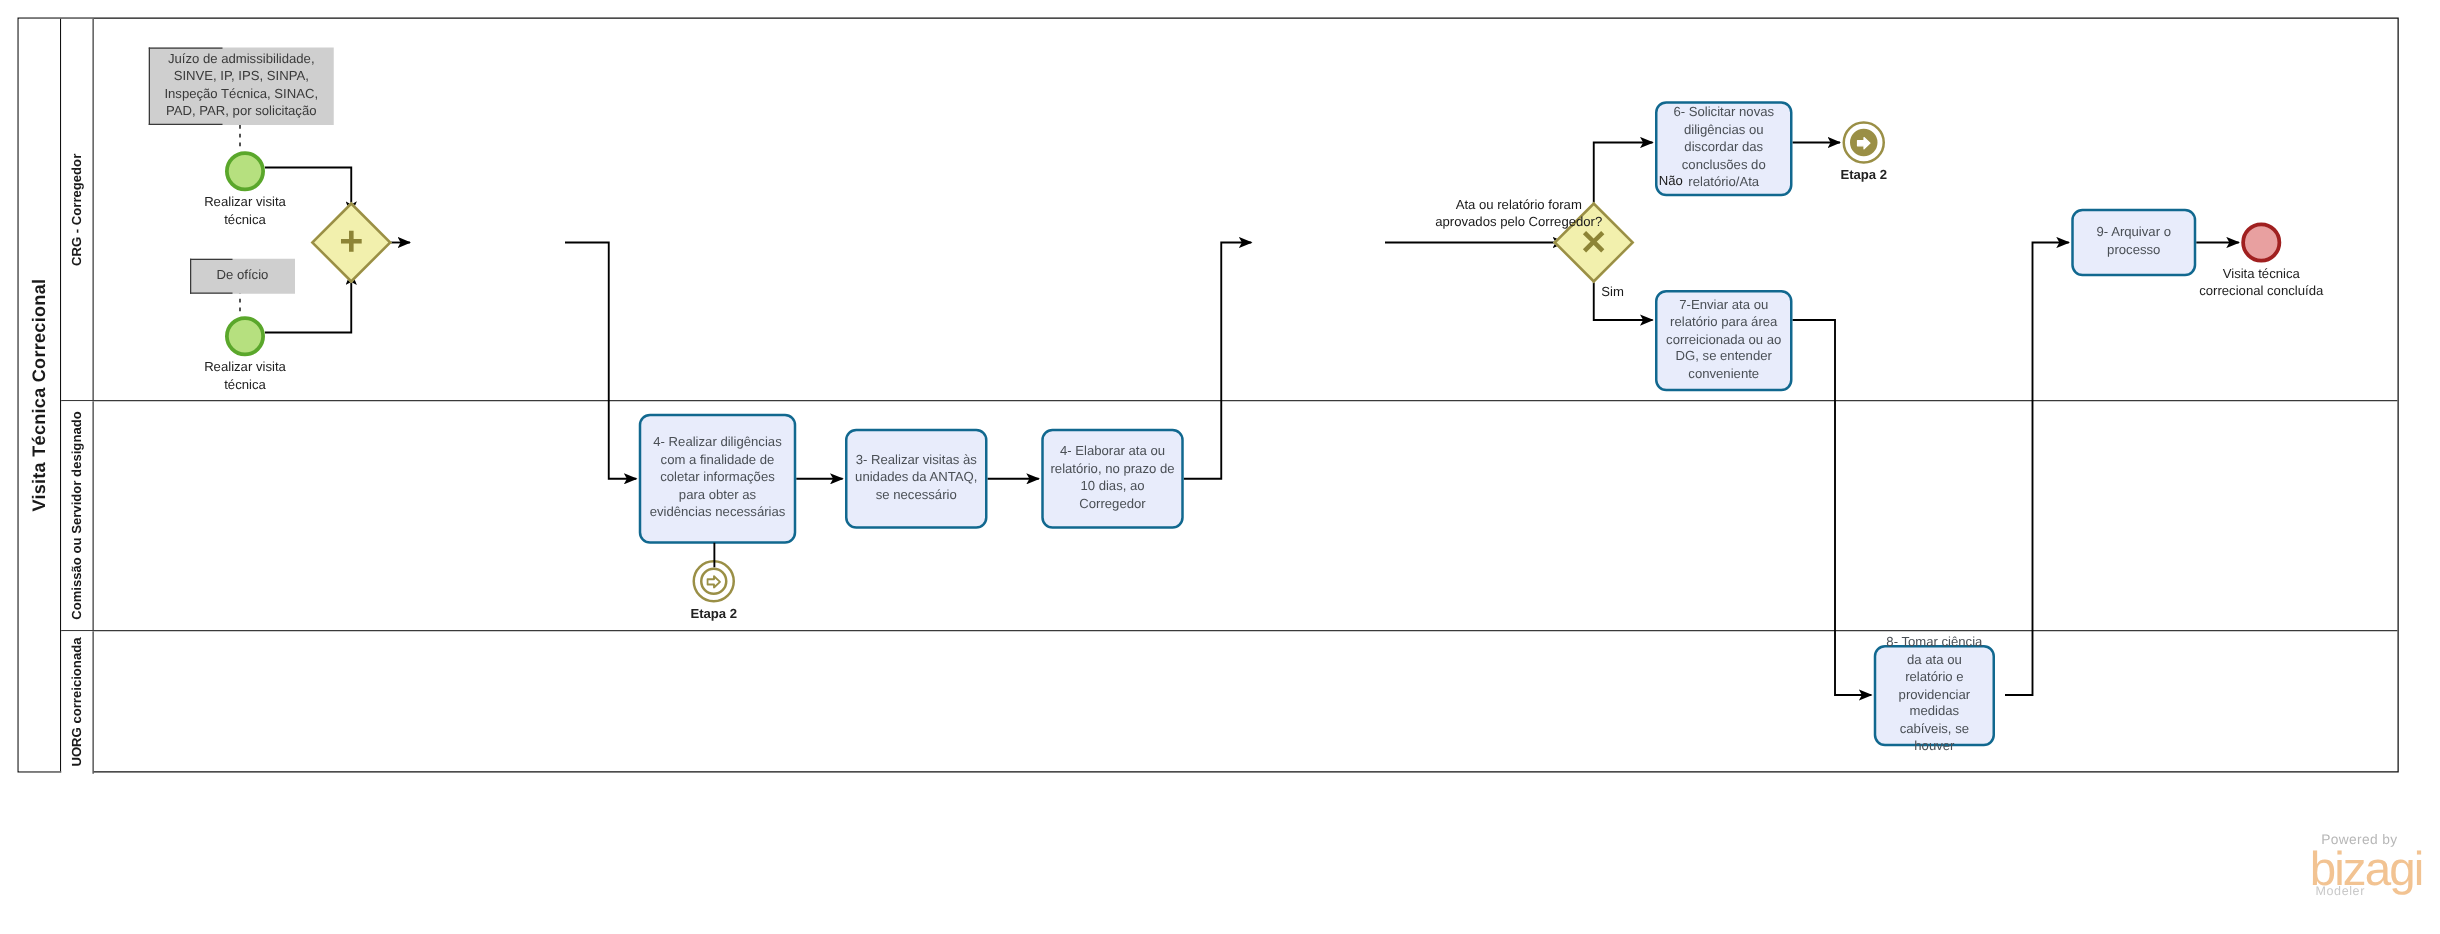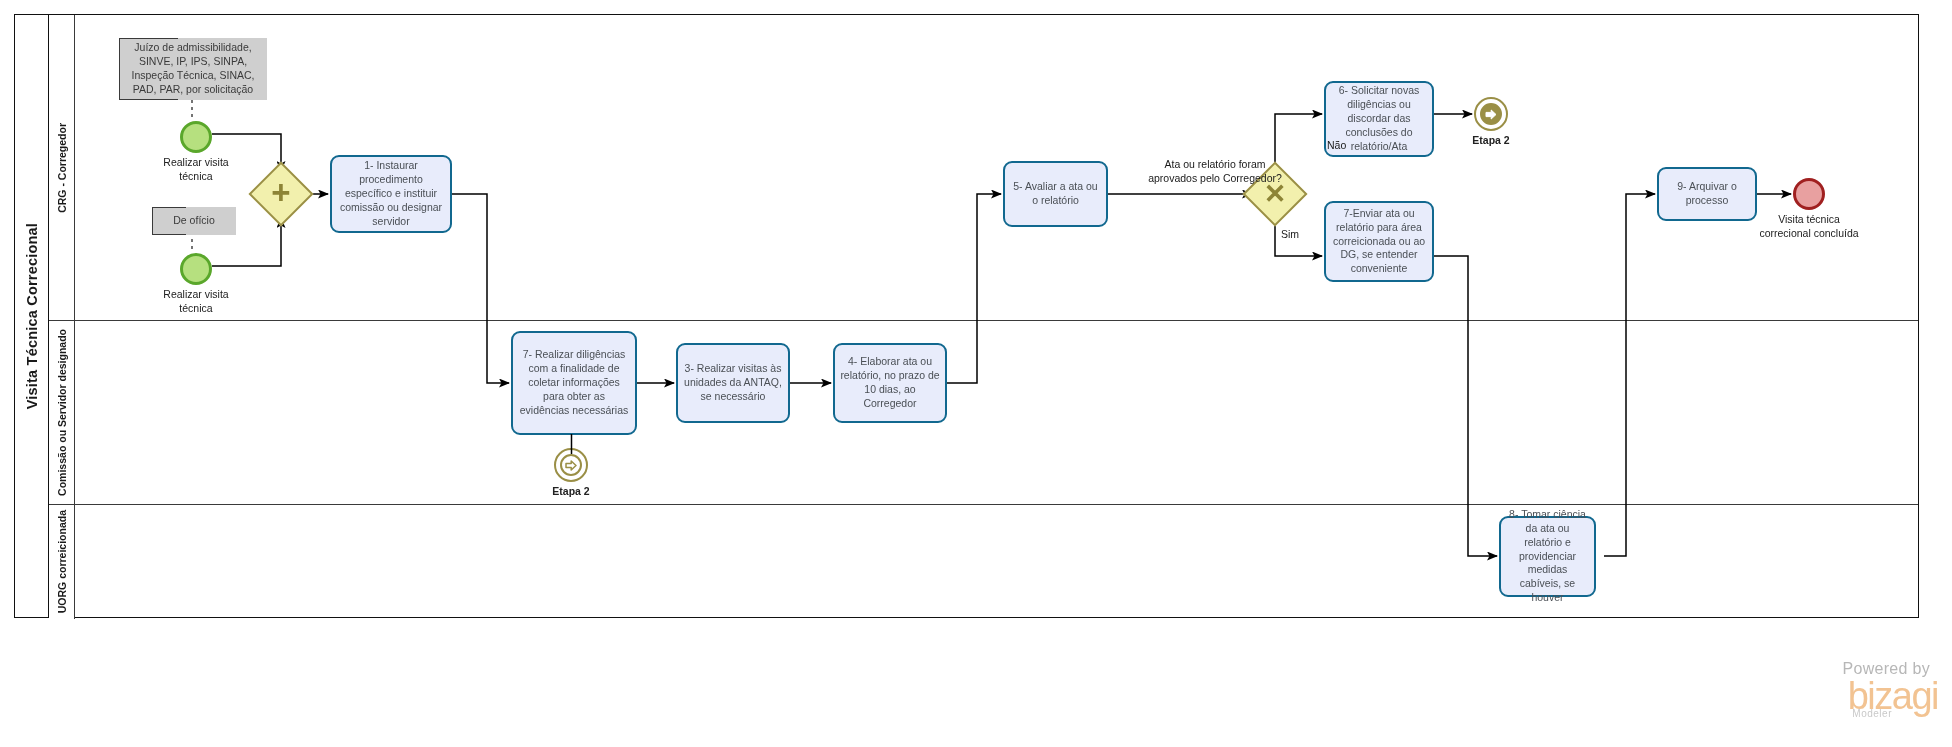--- a/index.html
+++ b/index.html
@@ -213,24 +213,24 @@
 
   
   #bizagi {
     position: absolute;
     right: 14px;
     bottom: 28px;
     text-align: right;
     font-family: "Liberation Sans", sans-serif;
   }
   #bizagi .powered {
-    font-size: 16px;
+    font-size: 11px;
     color: #b7b7b7;
     letter-spacing: .3px;
-    margin-right: 8px;
+    margin-right: 20px;
   }
   #bizagi .brand {
     font-size: 38px;
     line-height: .95;
     color: #f2c392;
     letter-spacing: -1.5px;
     font-weight: normal;
   }
   #bizagi .modeler {
     font-size: 10px;
@@ -329,45 +329,39 @@
 
   <div class="event ev-start" style="left:180px; top:253px; width:32px; height:32px;"></div>
   <div class="ev-label" style="left:126px; top:288px; width:140px;">Realizar visita
 técnica</div>
 
   <div class="gateway" style="left:258px; top:171px; width:46px; height:46px;">
     <div class="diamond"></div>
     <div class="gw-glyph plus">+</div>
   </div>
 
-  <div class="task" style="left:330px; top:155px; width:122px; height:78px;">
-    <span>1- Instaurar procedimento específico e instituir comissão ou designar servidor</span>
-  </div>
 
   <div class="task" style="left:511px; top:331px; width:126px; height:104px;">
-    <span>7- Realizar diligências com a finalidade de coletar informações para obter as evidências necessárias</span>
+    <span>4- Realizar diligências com a finalidade de coletar informações para obter as evidências necessárias</span>
   </div>
 
   <div class="task" style="left:676px; top:343px; width:114px; height:80px;">
     <span>3- Realizar visitas às unidades da ANTAQ, se necessário</span>
   </div>
 
   <div class="task" style="left:833px; top:343px; width:114px; height:80px;">
     <span>4- Elaborar ata ou relatório, no prazo de 10 dias, ao Corregedor</span>
   </div>
 
-  <div class="task" style="left:1003px; top:161px; width:105px; height:66px;">
-    <span>5- Avaliar a ata ou o relatório</span>
-  </div>
 
   <div class="task" style="left:1324px; top:81px; width:110px; height:76px;">
     <span>6- Solicitar novas diligências ou discordar das conclusões do relatório/Ata</span>
   </div>
 
-  <div class="task" style="left:1324px; top:201px; width:110px; height:81px;">
+  <div class="task" style="left:1324px; top:232px; width:110px; height:81px;">
     <span>7-Enviar ata ou relatório para área correicionada ou ao DG, se entender conveniente</span>
   </div>
 
   <div class="task" style="left:1499px; top:516px; width:97px; height:81px;">
     <span>8- Tomar ciência da ata ou relatório e providenciar medidas cabíveis, se houver</span>
   </div>
 
   <div class="task" style="left:1657px; top:167px; width:100px; height:54px;">
     <span>9- Arquivar o processo</span>
   </div>

